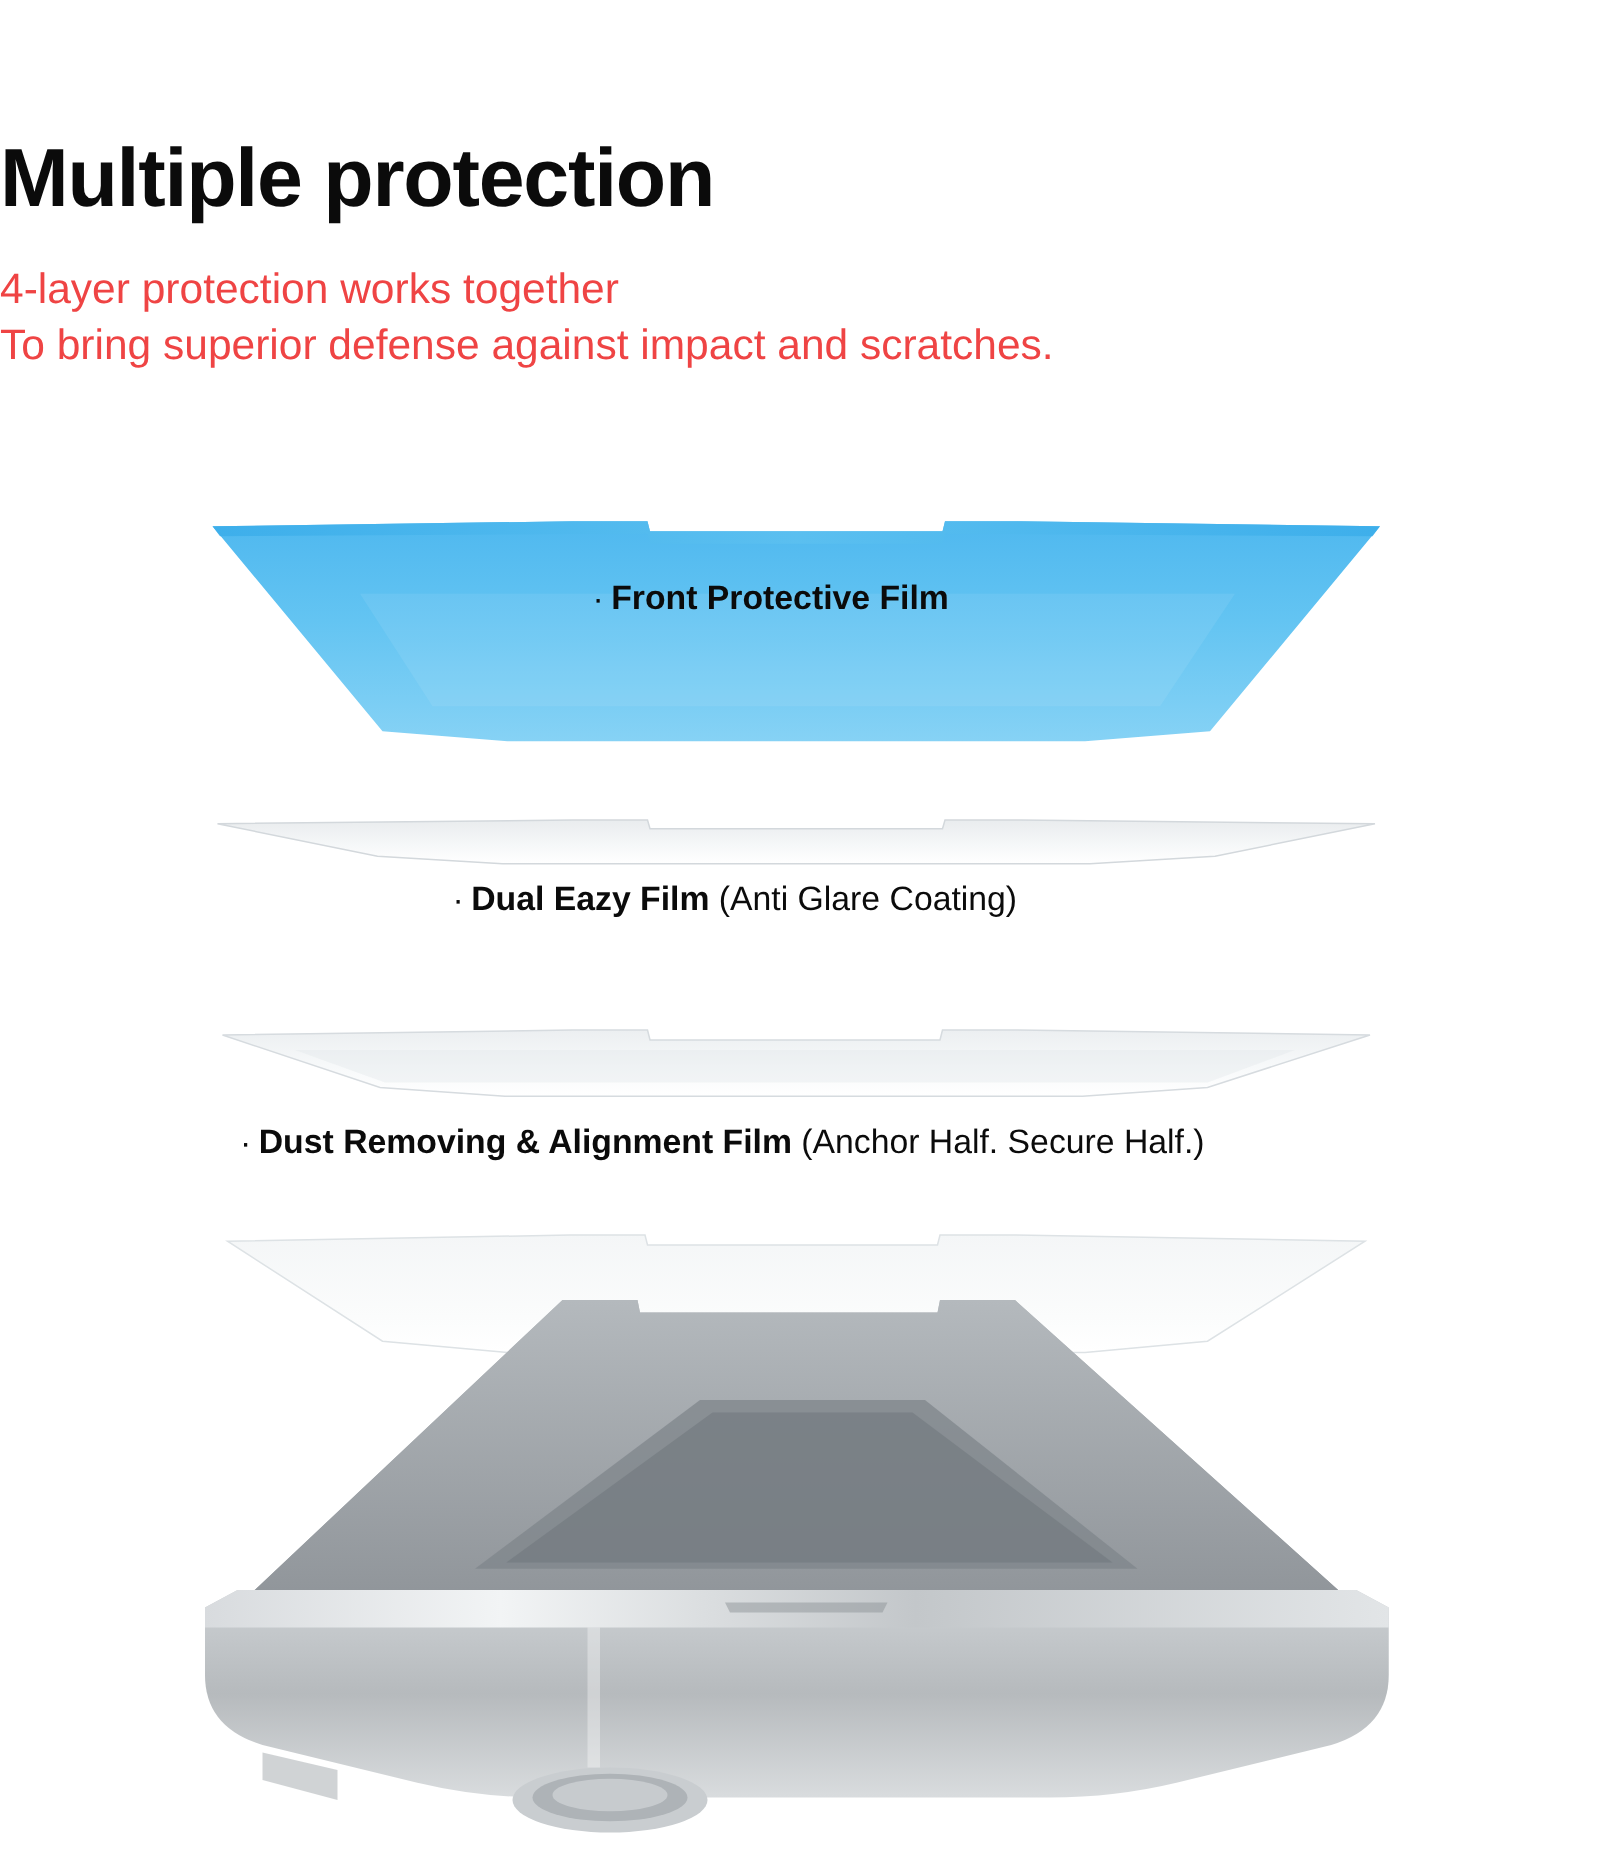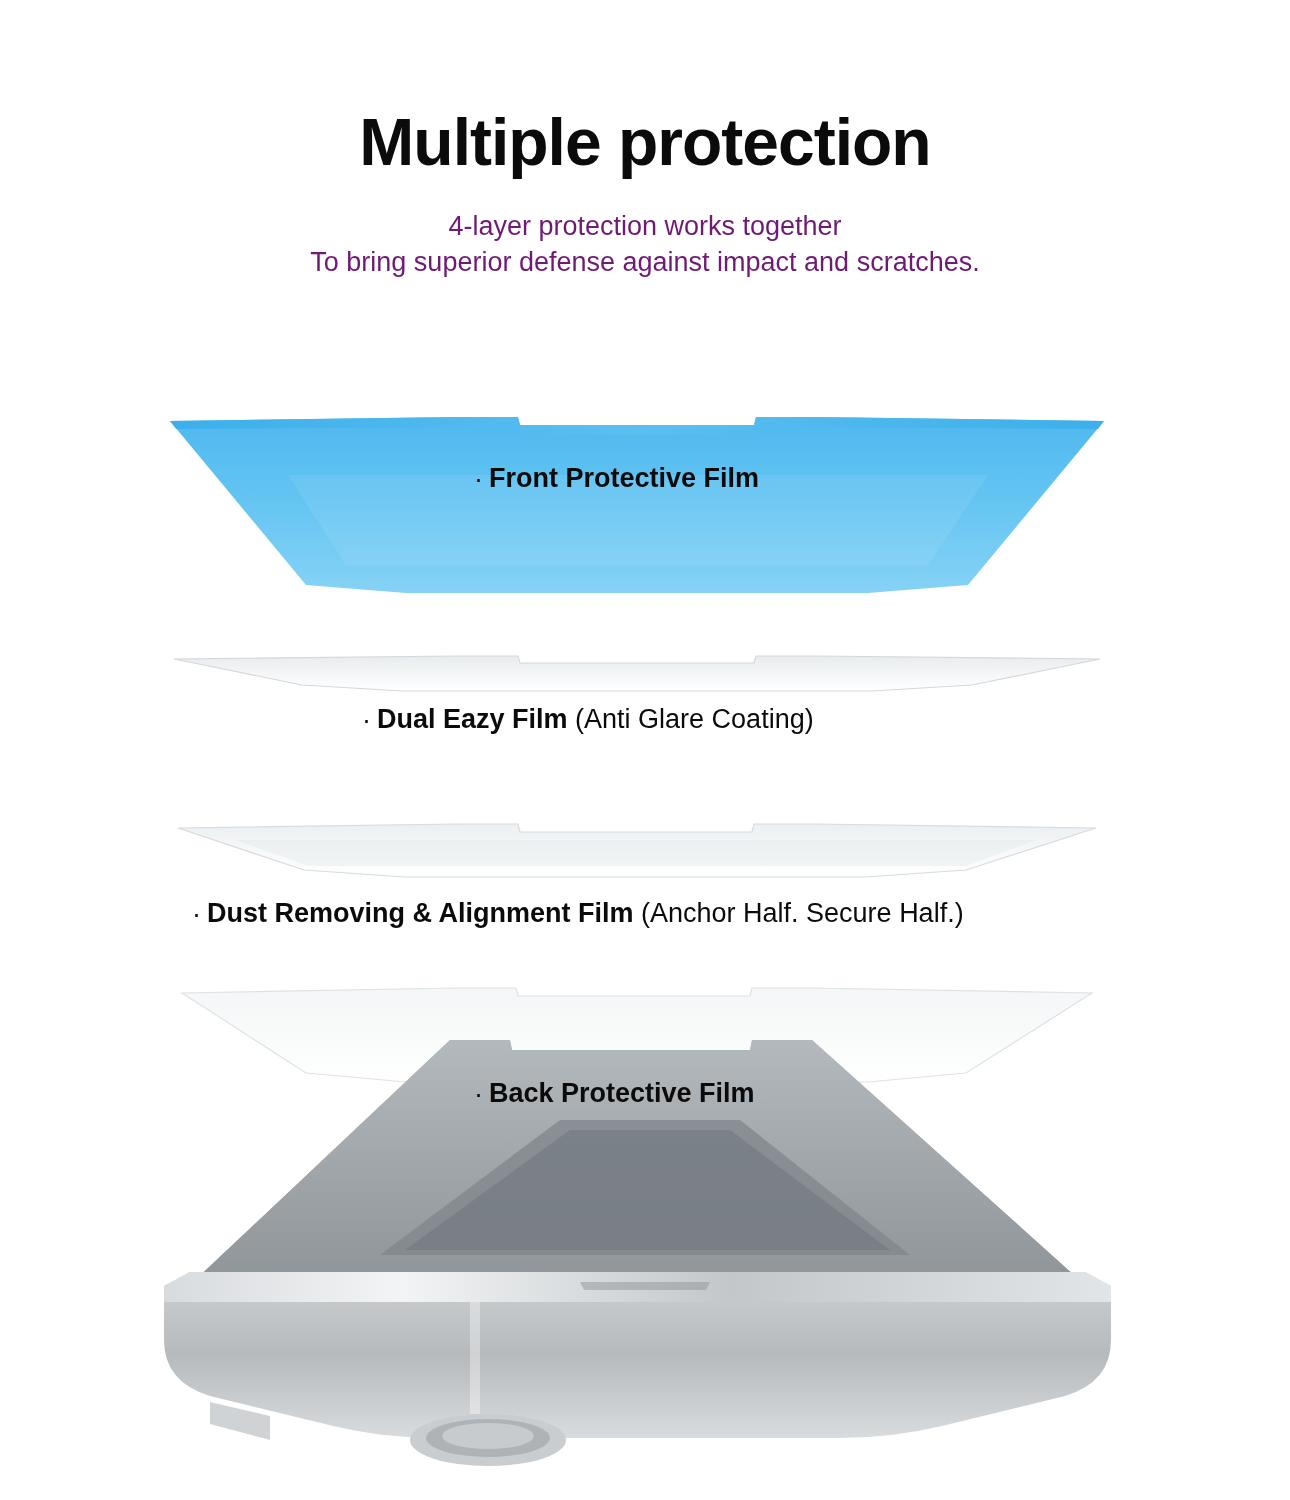--- a/index.html
+++ b/index.html
@@ -15,38 +15,38 @@
     color: #000000;
     overflow: hidden;
   }
 
   
   .header {
     position: absolute;
     top: 0;
     left: 0;
     width: 1290px;
-    text-align: center;
+    text-align: left;
   }
   .title {
     margin: 0;
     padding-top: 108px;
     font-size: 66px;
     font-weight: bold;
     letter-spacing: -1px;
     line-height: 1.05;
     color: #0b0b0b;
   }
   .subtitle {
     margin: 0;
     padding-top: 32px;
-    font-size: 27px;
+    font-size: 34px;
     font-weight: 400;
     line-height: 1.32;
-    color: #701a75;
+    color: #ef4444;
   }
 
   
   .stack {
     position: absolute;
     top: 0;
     left: 0;
     width: 1290px;
     height: 1124px;
   }
@@ -248,17 +248,14 @@
   </div>
 
   <div class="callout callout-matte">
     <span class="bullet">·</span><span class="strong">Dual Eazy Film</span><span class="normal"> (Anti Glare Coating)</span>
   </div>
 
   <div class="callout callout-dust">
     <span class="bullet">·</span><span class="strong">Dust Removing &amp; Alignment Film</span><span class="normal"> (Anchor Half. Secure Half.)</span>
   </div>
 
-  <div class="callout callout-back">
-    <span class="bullet">·</span><span class="strong">Back Protective Film</span><span class="normal"></span>
-  </div>
 
 </div>
 
 </body></html>

